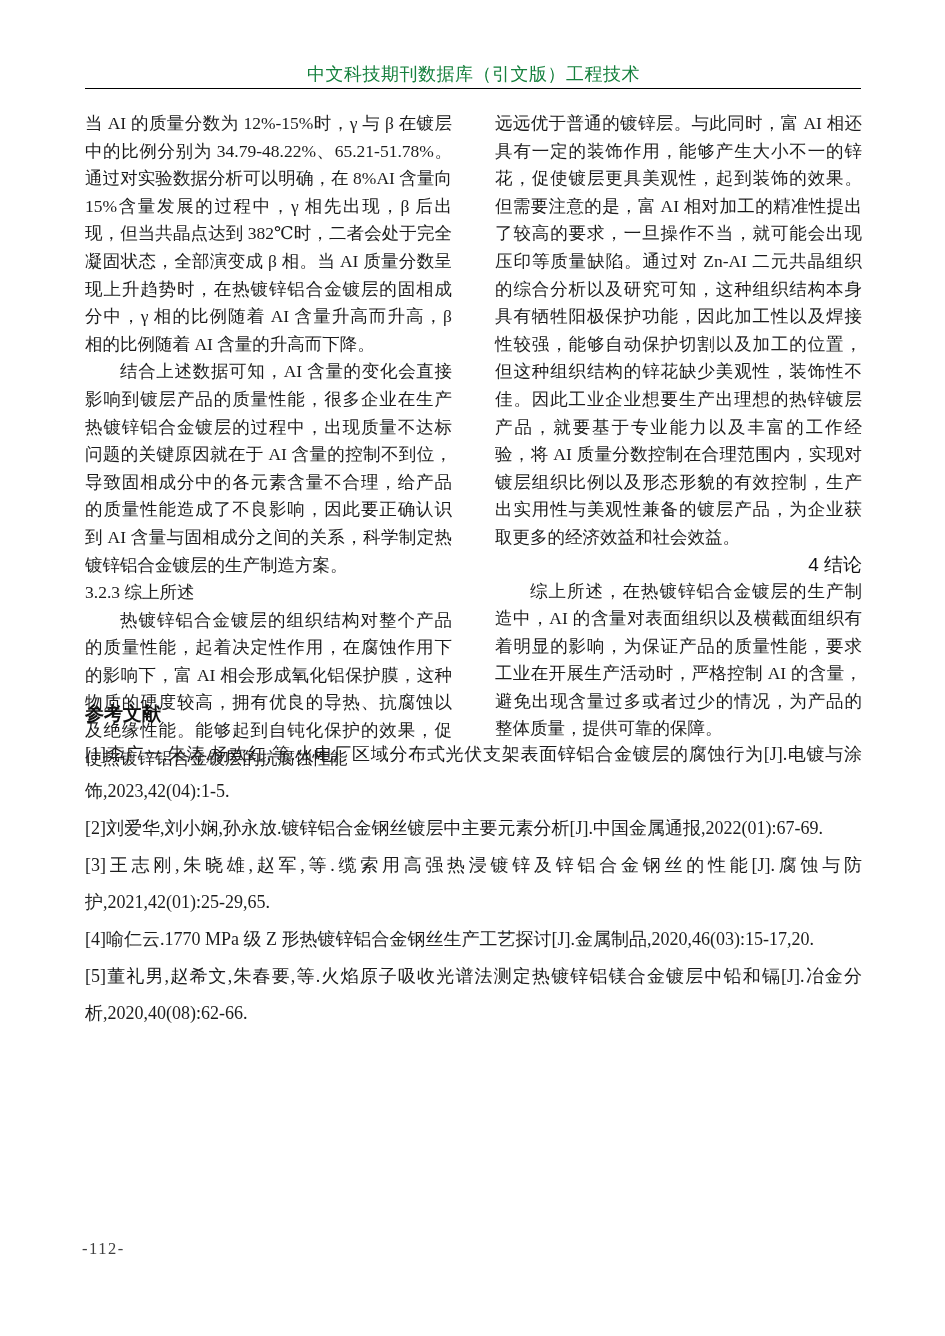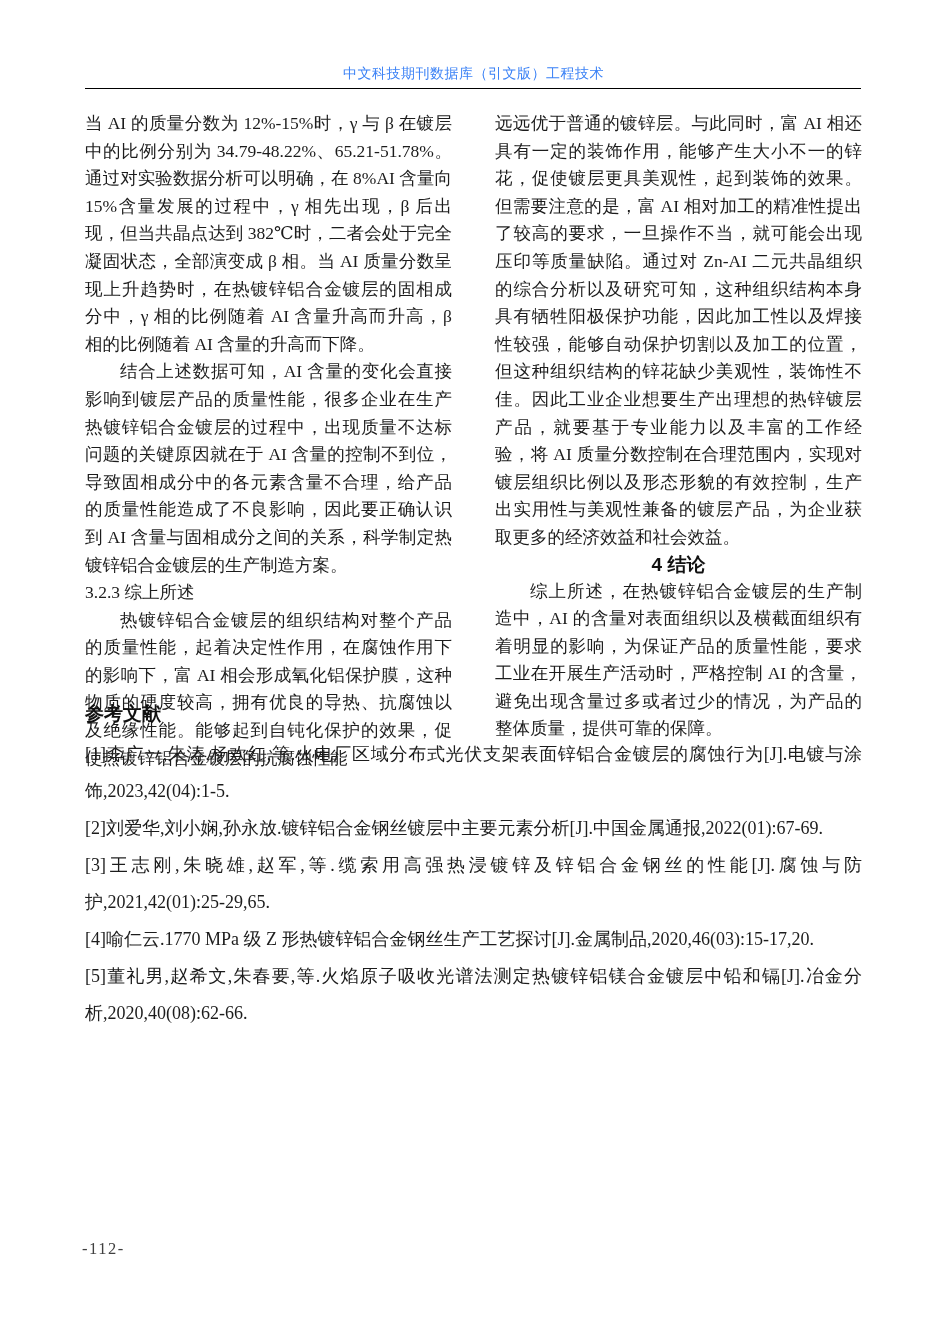--- a/index.html
+++ b/index.html
@@ -9,24 +9,24 @@
     height: 1336px;
     background: #ffffff;
     color: #1c1c1c;
     font-family: "Liberation Serif", "DejaVu Serif", serif;
     overflow: hidden;
   }
   .journal-header {
     position: absolute;
     top: 63px; left: 85px; width: 777px;
     text-align: center;
-    font-size: 14px;
+    font-size: 18px;
     line-height: 22px;
     letter-spacing: 0.5px;
-    color: #3b82f6;
+    color: #15803d;
   }
   .header-rule {
     position: absolute;
     top: 88px; left: 85px; width: 776px;
     border-top: 1.5px solid #000000;
   }
   .columns {
     position: absolute;
     top: 110px; left: 85px; width: 777px;
     display: flex;
@@ -43,24 +43,24 @@
   .sub-heading {
     margin: 0;
     font-size: 17.5px;
     line-height: 27.6px;
     font-weight: normal;
     text-align: left;
   }
   .section-heading {
     margin: 5px 0 7px 0;
     font-family: "Liberation Sans", sans-serif;
-    font-weight: bold;
+    font-weight: normal;
     font-size: 19px;
     line-height: 26px;
-    text-align: center;
+    text-align: right;
     color: #111111;
   }
   .references {
     position: absolute;
     top: 701px; left: 85px; width: 777px;
   }
   .references-heading {
     margin: 0 0 9px 0;
     text-align: left;
     font-family: "Liberation Sans", sans-serif;

